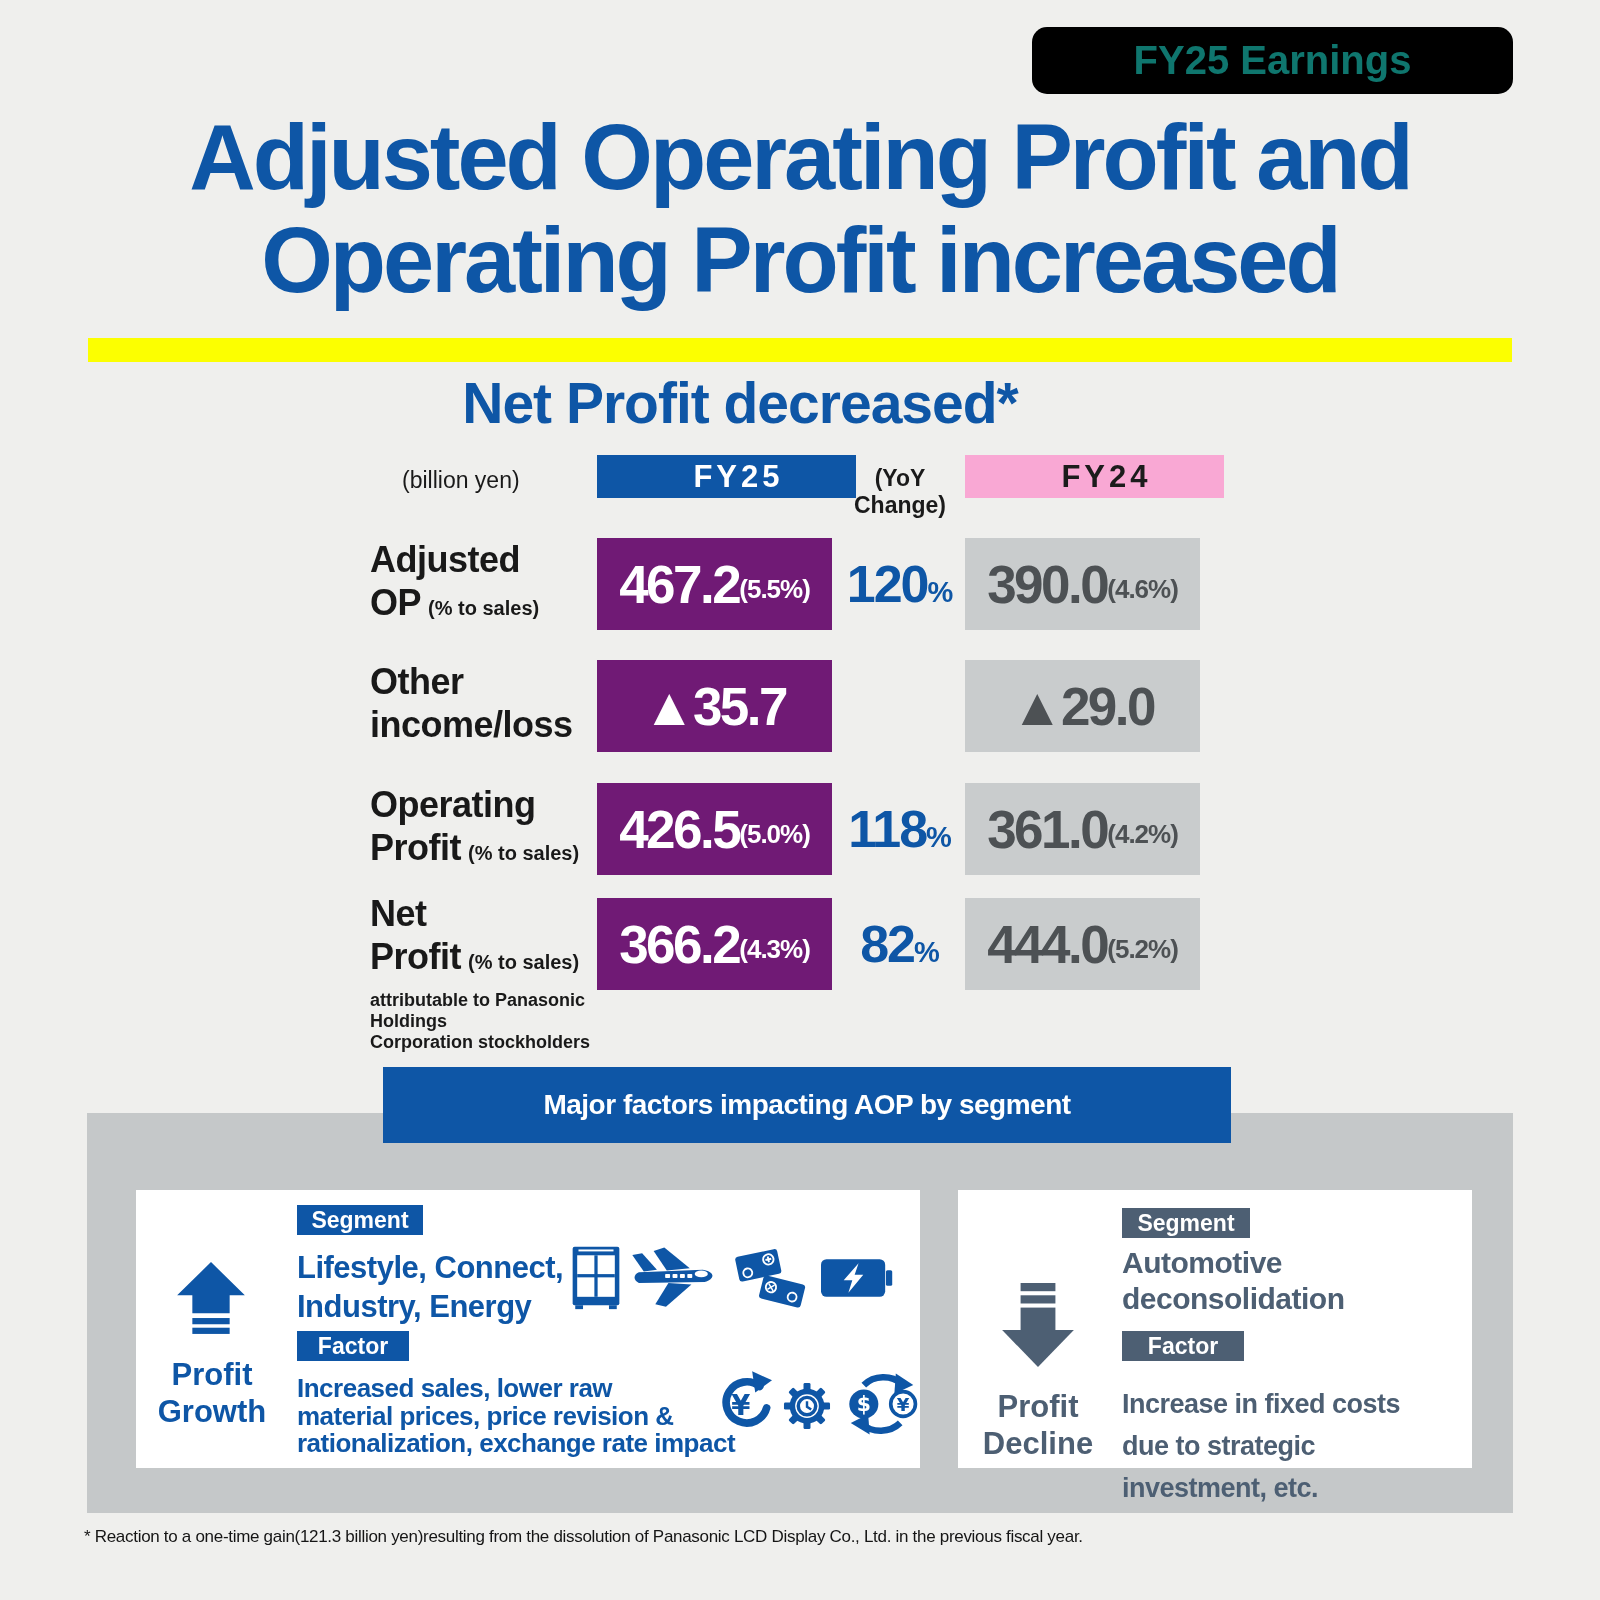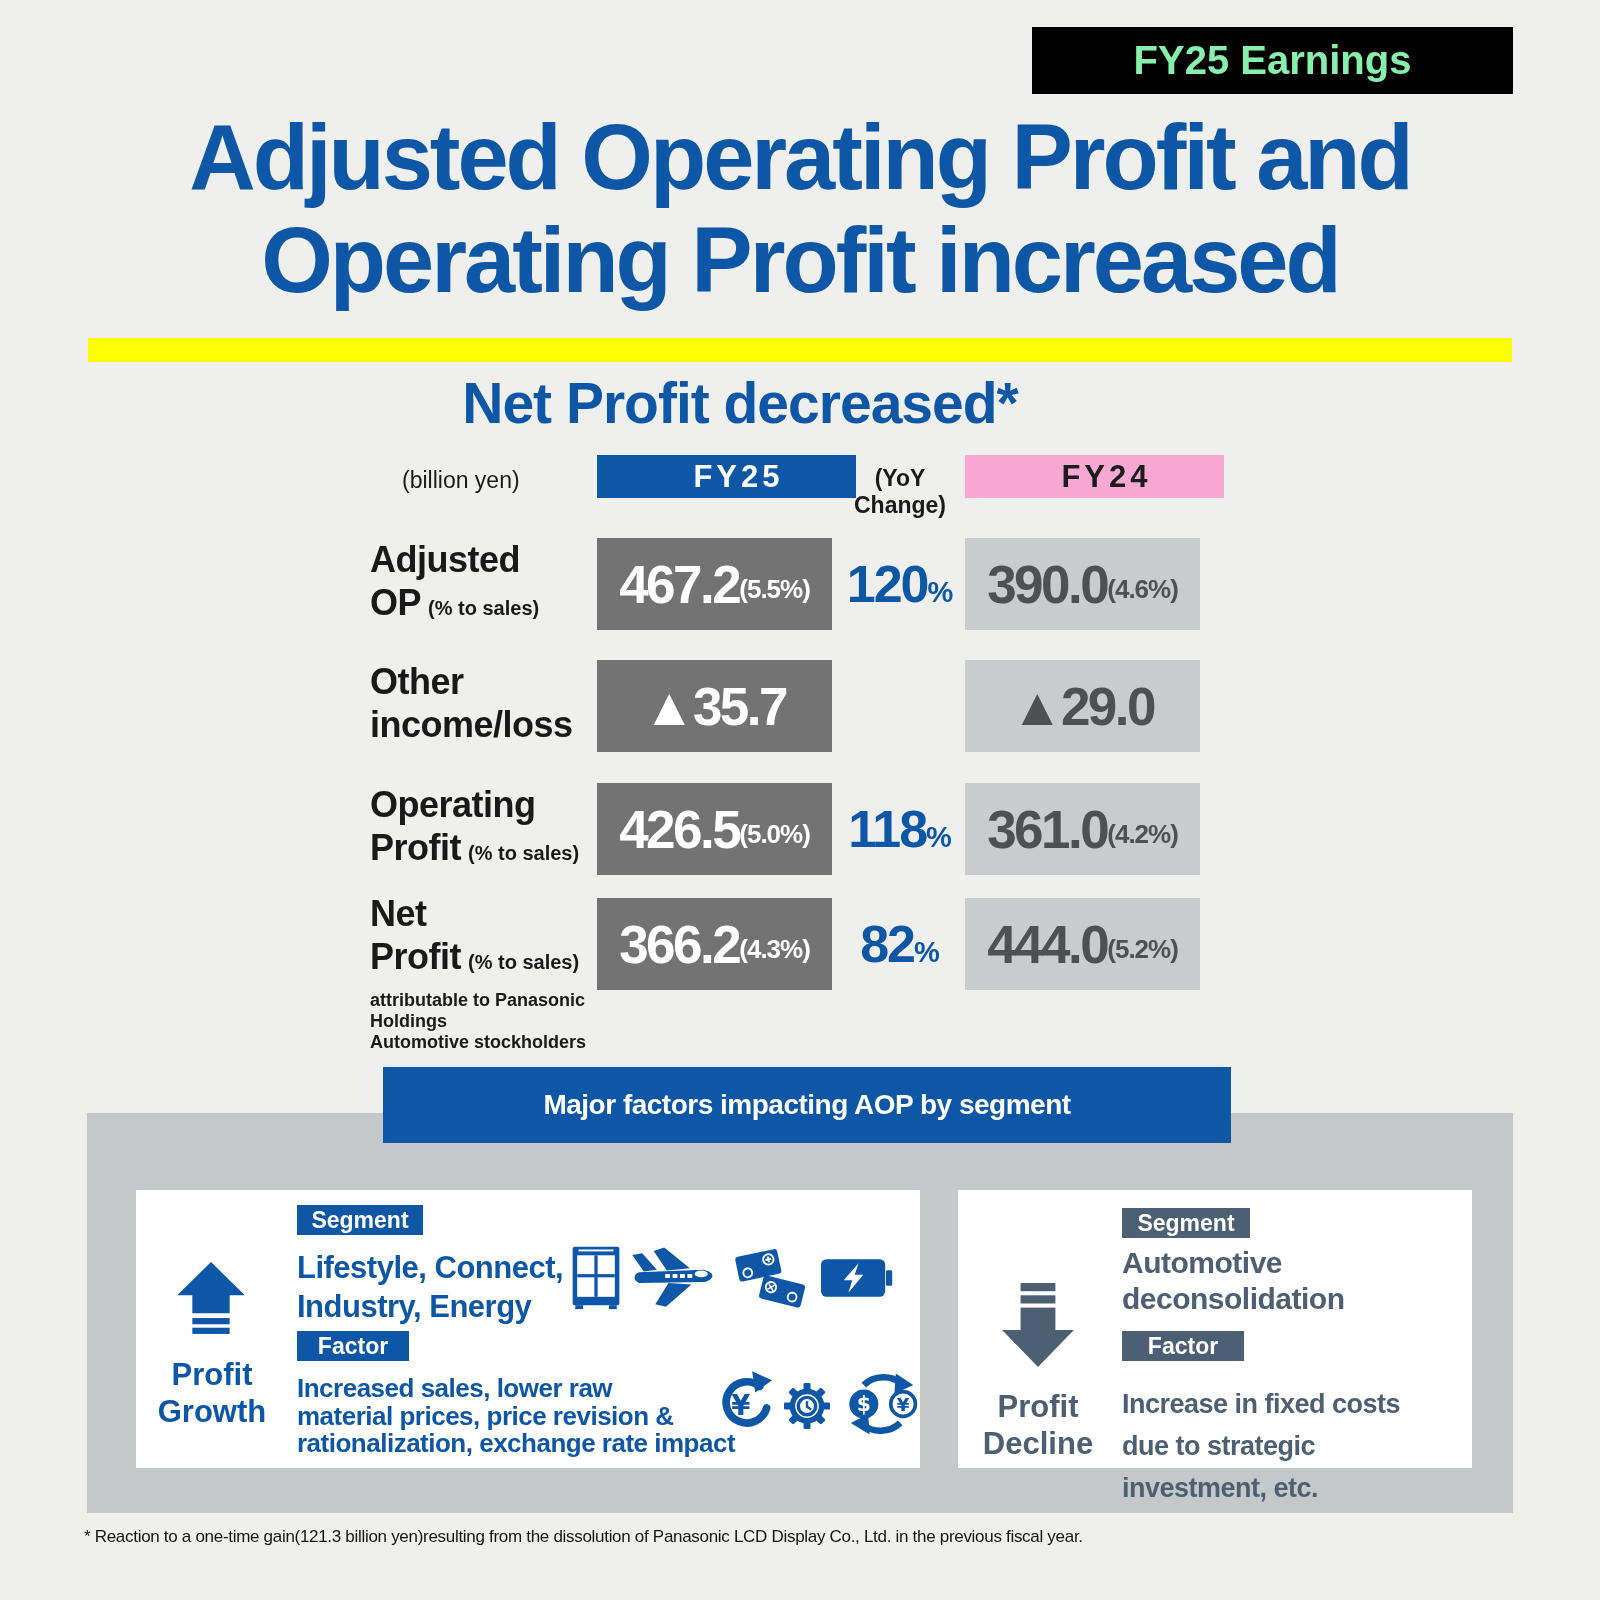--- a/index.html
+++ b/index.html
@@ -2,21 +2,21 @@
 <html><head>
 <meta charset="utf-8">
 <style>
   html,body{margin:0;padding:0;}
   .canvas{position:relative;width:1600px;height:1600px;background:#efefed;overflow:hidden;
           font-family:"Liberation Sans","DejaVu Sans",sans-serif;}
   .pre{white-space:pre-line;}
 
   
   .top-badge{position:absolute;left:1032px;top:27px;width:481px;height:67px;background:#000;
-             color:#86efac;font-size:40px;font-weight:bold;display:flex;align-items:center;justify-content:center;}
+             color:#0f766e;font-size:40px;font-weight:bold;display:flex;align-items:center;justify-content:center;border-radius:15px;}
 
   
   .title{position:absolute;left:0;top:106px;width:1600px;margin:0;text-align:center;color:#0e56a6;
          font-size:92px;line-height:103px;font-weight:bold;letter-spacing:-3px;}
   .yellow-bar{position:absolute;left:88px;top:338px;width:1424px;height:24px;background:#fcff00;}
   .subtitle{position:absolute;left:0;top:370px;width:1480px;text-align:center;color:#0e56a6;
             font-size:57px;font-weight:bold;letter-spacing:-1px;}
 
   
   .unit-label{position:absolute;left:370px;top:467px;font-size:23px;color:#1a1a1a;margin-left:32px;}
@@ -27,21 +27,21 @@
   .hdr-yoy{position:absolute;left:830px;top:465px;width:140px;text-align:center;font-size:23px;
            font-weight:bold;color:#1a1a1a;}
 
   
   .trow{position:absolute;left:0;width:1600px;height:95px;}
   .row-label{position:absolute;left:370px;top:0;width:230px;color:#191919;font-weight:bold;
              font-size:36px;line-height:43px;letter-spacing:-0.5px;}
   .suffix{font-size:20px;letter-spacing:0;margin-left:7px;}
   .note{font-size:18px;line-height:21px;margin-top:6px;letter-spacing:0;}
   .vbox{position:absolute;top:0;height:92px;display:flex;align-items:center;justify-content:center;white-space:nowrap;}
-  .vbox.blue{left:597px;width:235px;background:#737373;color:#fff;}
+  .vbox.blue{left:597px;width:235px;background:#701a75;color:#fff;}
   .vbox.gray{left:965px;width:235px;background:#c9cccd;color:#4d5154;}
   .num{font-size:53px;font-weight:bold;letter-spacing:-2.5px;}
   .pct{font-size:26px;font-weight:bold;letter-spacing:-1px;position:relative;top:5px;}
   .yoy{position:absolute;left:830px;top:16px;width:140px;height:60px;display:flex;align-items:center;
        justify-content:center;color:#0e56a6;white-space:nowrap;}
   .yoy-num{font-size:52px;font-weight:bold;letter-spacing:-2px;}
   .yoy-unit{font-size:29px;font-weight:bold;margin-top:16px;}
 
   
   .gray-section{position:absolute;left:87px;top:1113px;width:1426px;height:400px;background:#c5c8c9;}
@@ -144,21 +144,21 @@
         <span class="num">361.0</span>
         <span class="pct">(4.2%)</span>
       </div>
   </div>
 
   <div class="trow" style="top:898px">
     <div class="row-label" style="top:-6px">
       <div><span>Net</span></div>
       <div><span>Profit</span><span class="suffix">(% to sales)</span></div>
       <div class="note pre">attributable to Panasonic Holdings
-Automotive stockholders</div>
+Corporation stockholders</div>
     </div>
     <div class="vbox blue">
         <span class="num">366.2</span>
         <span class="pct">(4.3%)</span>
       </div>
     <div class="yoy">
         <span class="yoy-num">82</span>
         <span class="yoy-unit">%</span>
       </div>
     <div class="vbox gray">

